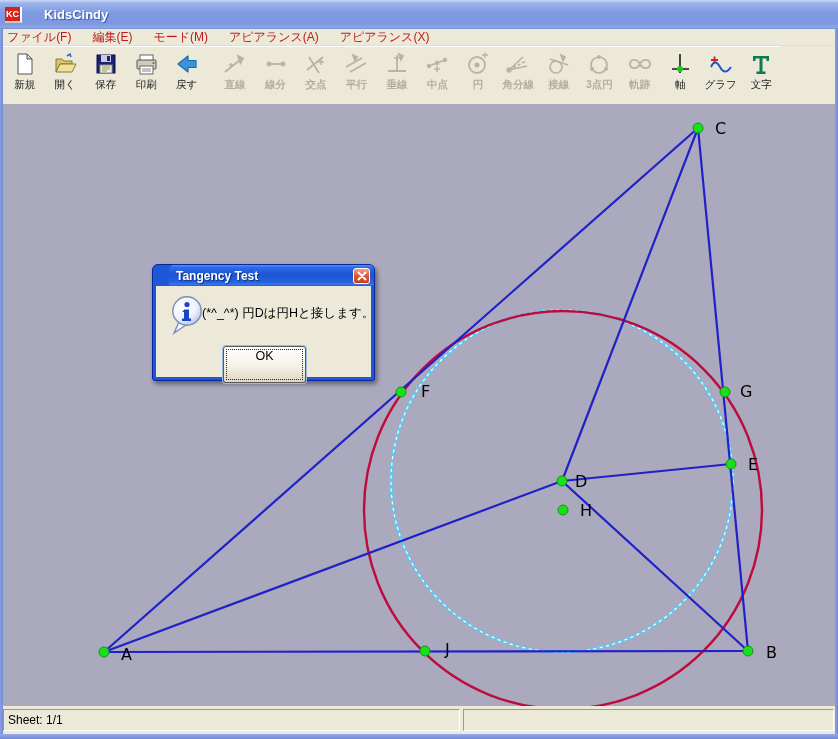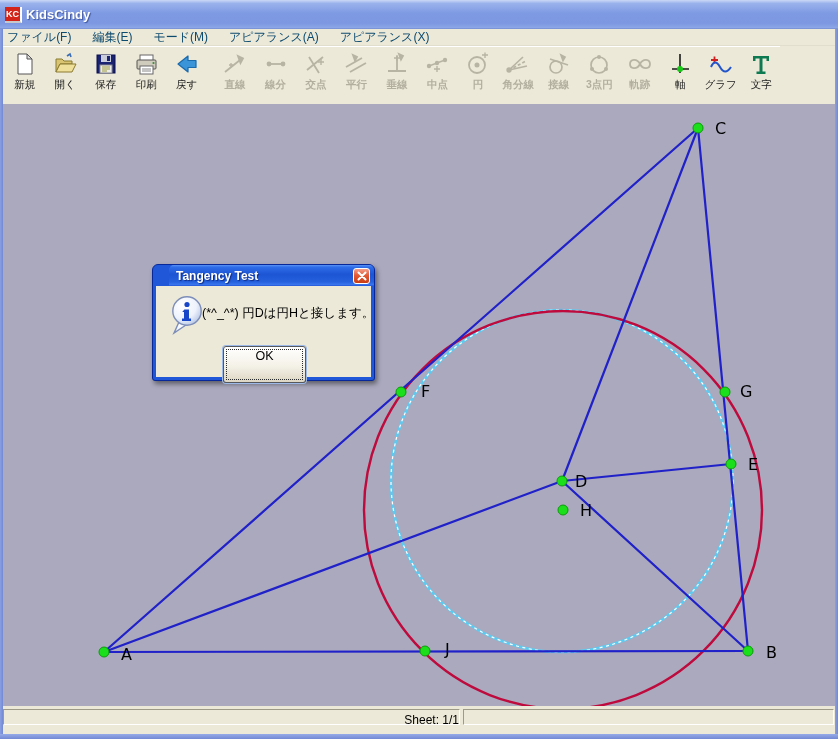--- a/index.html
+++ b/index.html
@@ -6,27 +6,27 @@
   body { font-family:"Liberation Sans","DejaVu Sans",sans-serif; background:#555; }
   .window { position:relative; width:838px; height:739px; overflow:hidden; background:#ECE9D8; }
 
   
   .titlebar { position:absolute; left:0; top:0; width:838px; height:29px;
     background:linear-gradient(180deg,#CBD8F6 0%,#9AB2EC 12%,#7E9AE2 45%,#7D98E0 80%,#8CA6E7 96%,#6F86CC 100%);
     display:flex; align-items:center; padding-left:5px; }
   .app-icon { width:17px; height:16px; background:#D center; background:#D42318; color:#fff;
     font-size:9px; font-weight:bold; display:flex; align-items:center; justify-content:center;
     border-right:2px solid #fff; border-bottom:2px solid #c8c8c8; letter-spacing:0; }
-  .title-text { color:#fff; font-weight:bold; font-size:13px; margin-left:4px;
+  .title-text { color:#fff; font-weight:bold; font-size:13px; margin-left:22px;
     text-shadow:1px 1px 1px rgba(20,40,120,.6); }
 
   
   .menubar { position:absolute; left:0; top:29px; width:838px; height:17px; background:#ECE9D8;
     display:flex; align-items:center; padding-left:7px; gap:21px; border-bottom:1px solid #E2DECD; }
-  .menu-item { font-size:12px; color:#0c4a6e; white-space:nowrap; cursor:default; }
+  .menu-item { font-size:12px; color:#b91c1c; white-space:nowrap; cursor:default; }
 
   
   .toolbar { position:absolute; left:0; top:46px; width:780px; height:58px; background:#ECE9D8;
     display:flex; align-items:flex-start; padding:4px 0 0 6px; gap:3px; border-top:1px solid #FFFFFF; }
   .tool { width:40px; display:flex; flex-direction:column; align-items:center; gap:1px; }
   .tool.grp { margin-left:8px; }
   .tool .ticon { width:26px; height:26px; display:flex; align-items:center; justify-content:center; }
   .tool .tlabel { font-size:10.5px; color:#1a1a1a; white-space:nowrap; line-height:12px; }
   .tool.disabled .tlabel { color:#B3AF9F;font-weight:bold; }
 
@@ -37,22 +37,22 @@
 
   
   .wb-left, .wb-right { position:absolute; top:29px; bottom:0; width:3px;
     background:linear-gradient(90deg,#8AA0E2,#7288D4); z-index:5; }
   .wb-left { left:0; } .wb-right { right:0; }
   .wb-bottom { position:absolute; left:0; bottom:0; width:838px; height:5px;
     background:linear-gradient(180deg,#96ABE8,#7288D4); z-index:5; }
 
   
   .statusbar { position:absolute; left:0; top:706px; width:838px; height:33px; background:#ECE9D8; z-index:4; }
-  .status-field { position:absolute; top:3px; height:16px; background:#ECE9D8;
-    border:1px solid; border-color:#9D9A87 #FFFFFF #FFFFFF #9D9A87;text-align:right; }
+  .status-field { position:absolute; top:3px; height:22px; background:#ECE9D8;
+    border:1px solid; border-color:#9D9A87 #FFFFFF #FFFFFF #9D9A87; }
   .status-field.f1 { left:3px; width:457px; }
   .status-field.f2 { left:463px; width:371px; }
   .status-text { font-size:12px; color:#000; line-height:20px; padding-left:4px; }
 
   
   .dialog { position:absolute; left:152px; top:264px; width:223px; height:117px;
     background:#2057D8; border:1px solid #08289A; border-radius:6px 6px 3px 3px;
     box-shadow:2px 3px 5px rgba(0,0,0,.45); z-index:10; }
   .dlg-title { position:absolute; left:16px; top:0; right:0; height:21px; border-radius:5px 5px 0 0;
     background:linear-gradient(180deg,#5A94F8 0%,#2E6CE8 10%,#1D55D4 45%,#2560DD 80%,#3A78EE 95%,#1B4ACE 100%);

